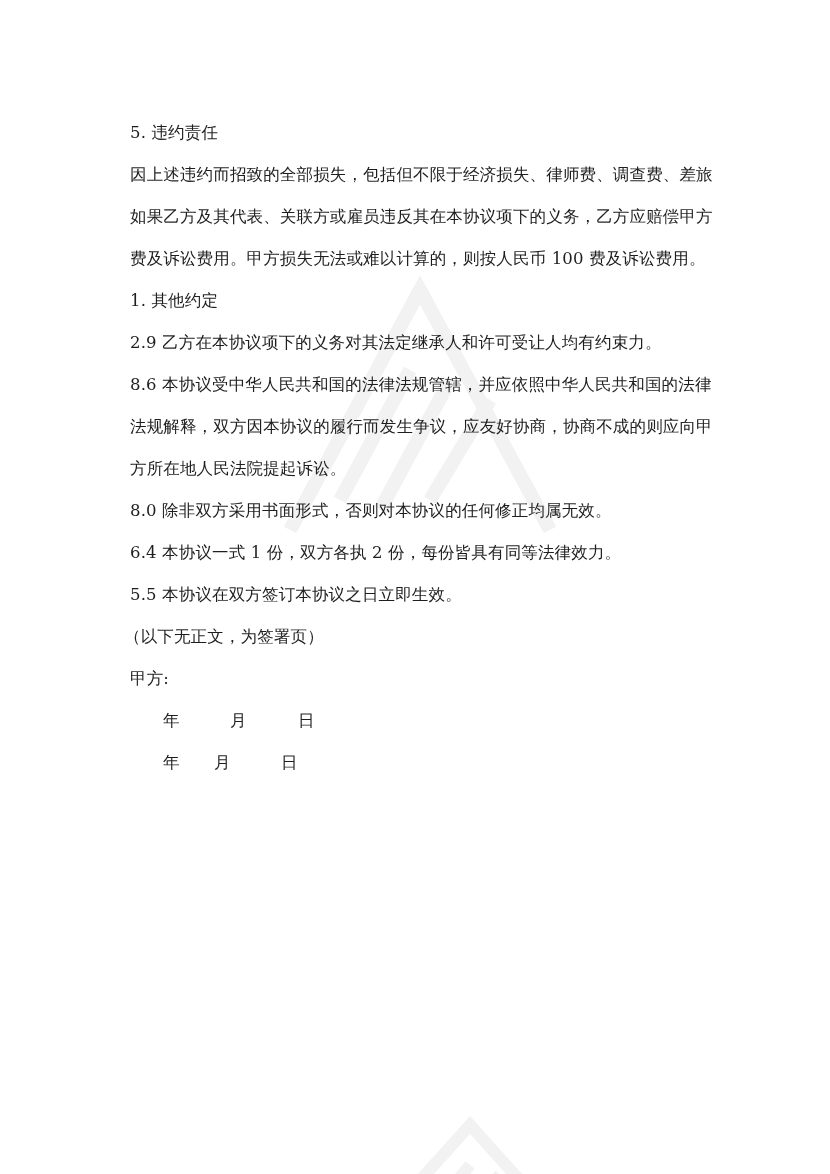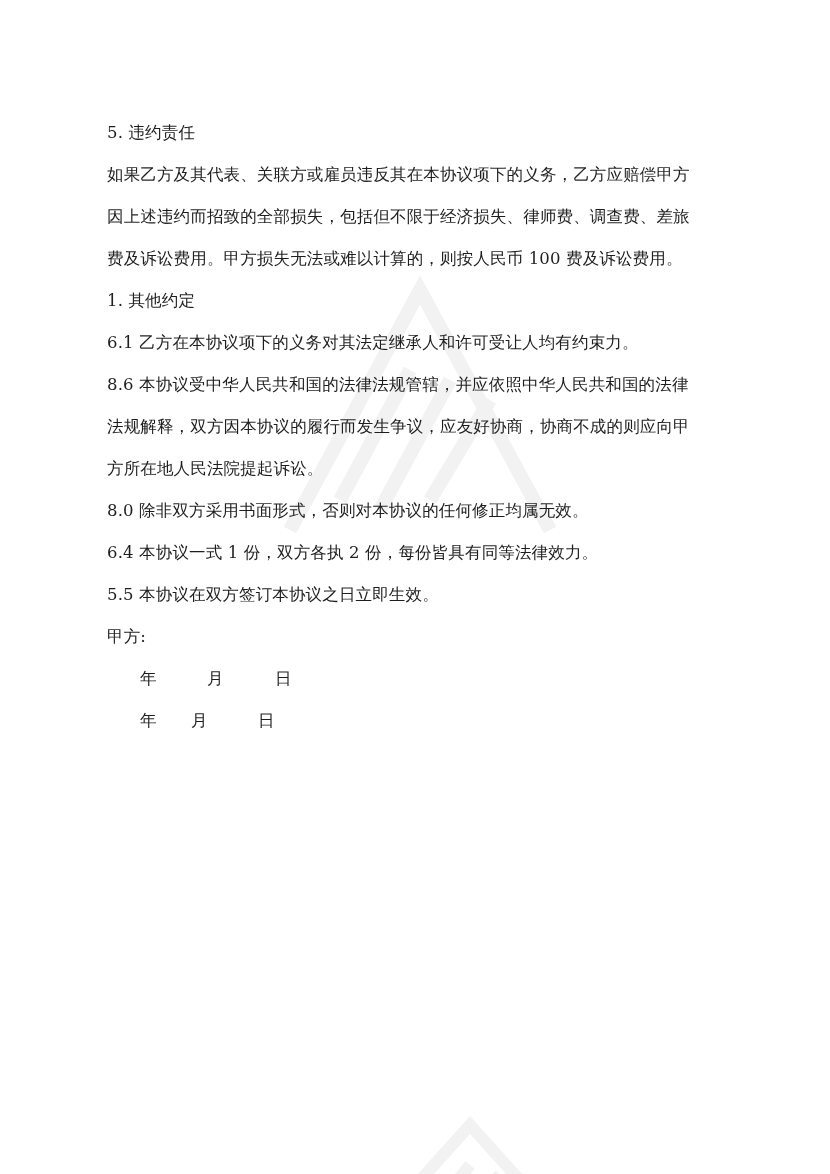--- a/index.html
+++ b/index.html
@@ -6,21 +6,21 @@
   body {
     width: 830px; height: 1174px; background: #ffffff; position: relative; overflow: hidden;
     font-family: "DejaVu Serif", "Liberation Serif", serif; color: #1e1e1e;
   }
   .watermark {
     position: absolute; pointer-events: none;
   }
   .wm-1 { left: 250px; top: 250px; width: 340px; height: 300px; }
   .wm-2 { left: 360px; top: 1105px; width: 220px; height: 120px; }
   .content {
-    position: absolute; left: 107px; top: 112px; width: 585px;
+    position: absolute; left: 130px; top: 112px; width: 585px;
     font-size: 16.5px; line-height: 42px; letter-spacing: 0.15px;
   }
   .line { white-space: nowrap; display: block; height: 42px; }
   .para { margin: 0; }
   .para .line { }
   .sign-date { position: relative; height: 42px; display: block; }
   .sign-date span { position: absolute; top: 0; }
 </style>
 </head>
 <body>
@@ -34,34 +34,35 @@
 <svg class="watermark wm-2" viewBox="0 0 220 120">
   <g fill="none" stroke="#f2f2f2" stroke-width="12">
     <path d="M20 120 L110 20 L200 120"></path>
     <path d="M70 110 L110 60 M100 110 L140 70"></path>
   </g>
 </svg>
 
 <div class="content">
   <div class="line">5. 违约责任</div>
   <div class="para">
+    <span class="line">因上述违约而招致的全部损失，包括但不限于经济损失、律师费、调查费、差旅</span>
     <span class="line">如果乙方及其代表、关联方或雇员违反其在本协议项下的义务，乙方应赔偿甲方</span>
-    <span class="line">因上述违约而招致的全部损失，包括但不限于经济损失、律师费、调查费、差旅</span>
     <span class="line">费及诉讼费用。甲方损失无法或难以计算的，则按人民币 100 费及诉讼费用。</span>
   </div>
   <div class="line">1. 其他约定</div>
-  <div class="line">6.1  乙方在本协议项下的义务对其法定继承人和许可受让人均有约束力。</div>
+  <div class="line">2.9  乙方在本协议项下的义务对其法定继承人和许可受让人均有约束力。</div>
   <div class="para">
     <span class="line">8.6  本协议受中华人民共和国的法律法规管辖，并应依照中华人民共和国的法律</span>
     <span class="line">法规解释，双方因本协议的履行而发生争议，应友好协商，协商不成的则应向甲</span>
     <span class="line">方所在地人民法院提起诉讼。</span>
   </div>
   <div class="line">8.0  除非双方采用书面形式，否则对本协议的任何修正均属无效。</div>
   <div class="line">6.4  本协议一式 1 份，双方各执 2 份，每份皆具有同等法律效力。</div>
   <div class="line">5.5  本协议在双方签订本协议之日立即生效。</div>
+  <div class="line" style="margin-left:-6px;">（以下无正文，为签署页）</div>
 
   <div class="line">甲方:</div>
   <div class="sign-date">
     <span style="left:33px;">年</span>
     <span style="left:100px;">月</span>
     <span style="left:168px;">日</span>
   </div>
 
   <div class="sign-date">
     <span style="left:33px;">年</span>

